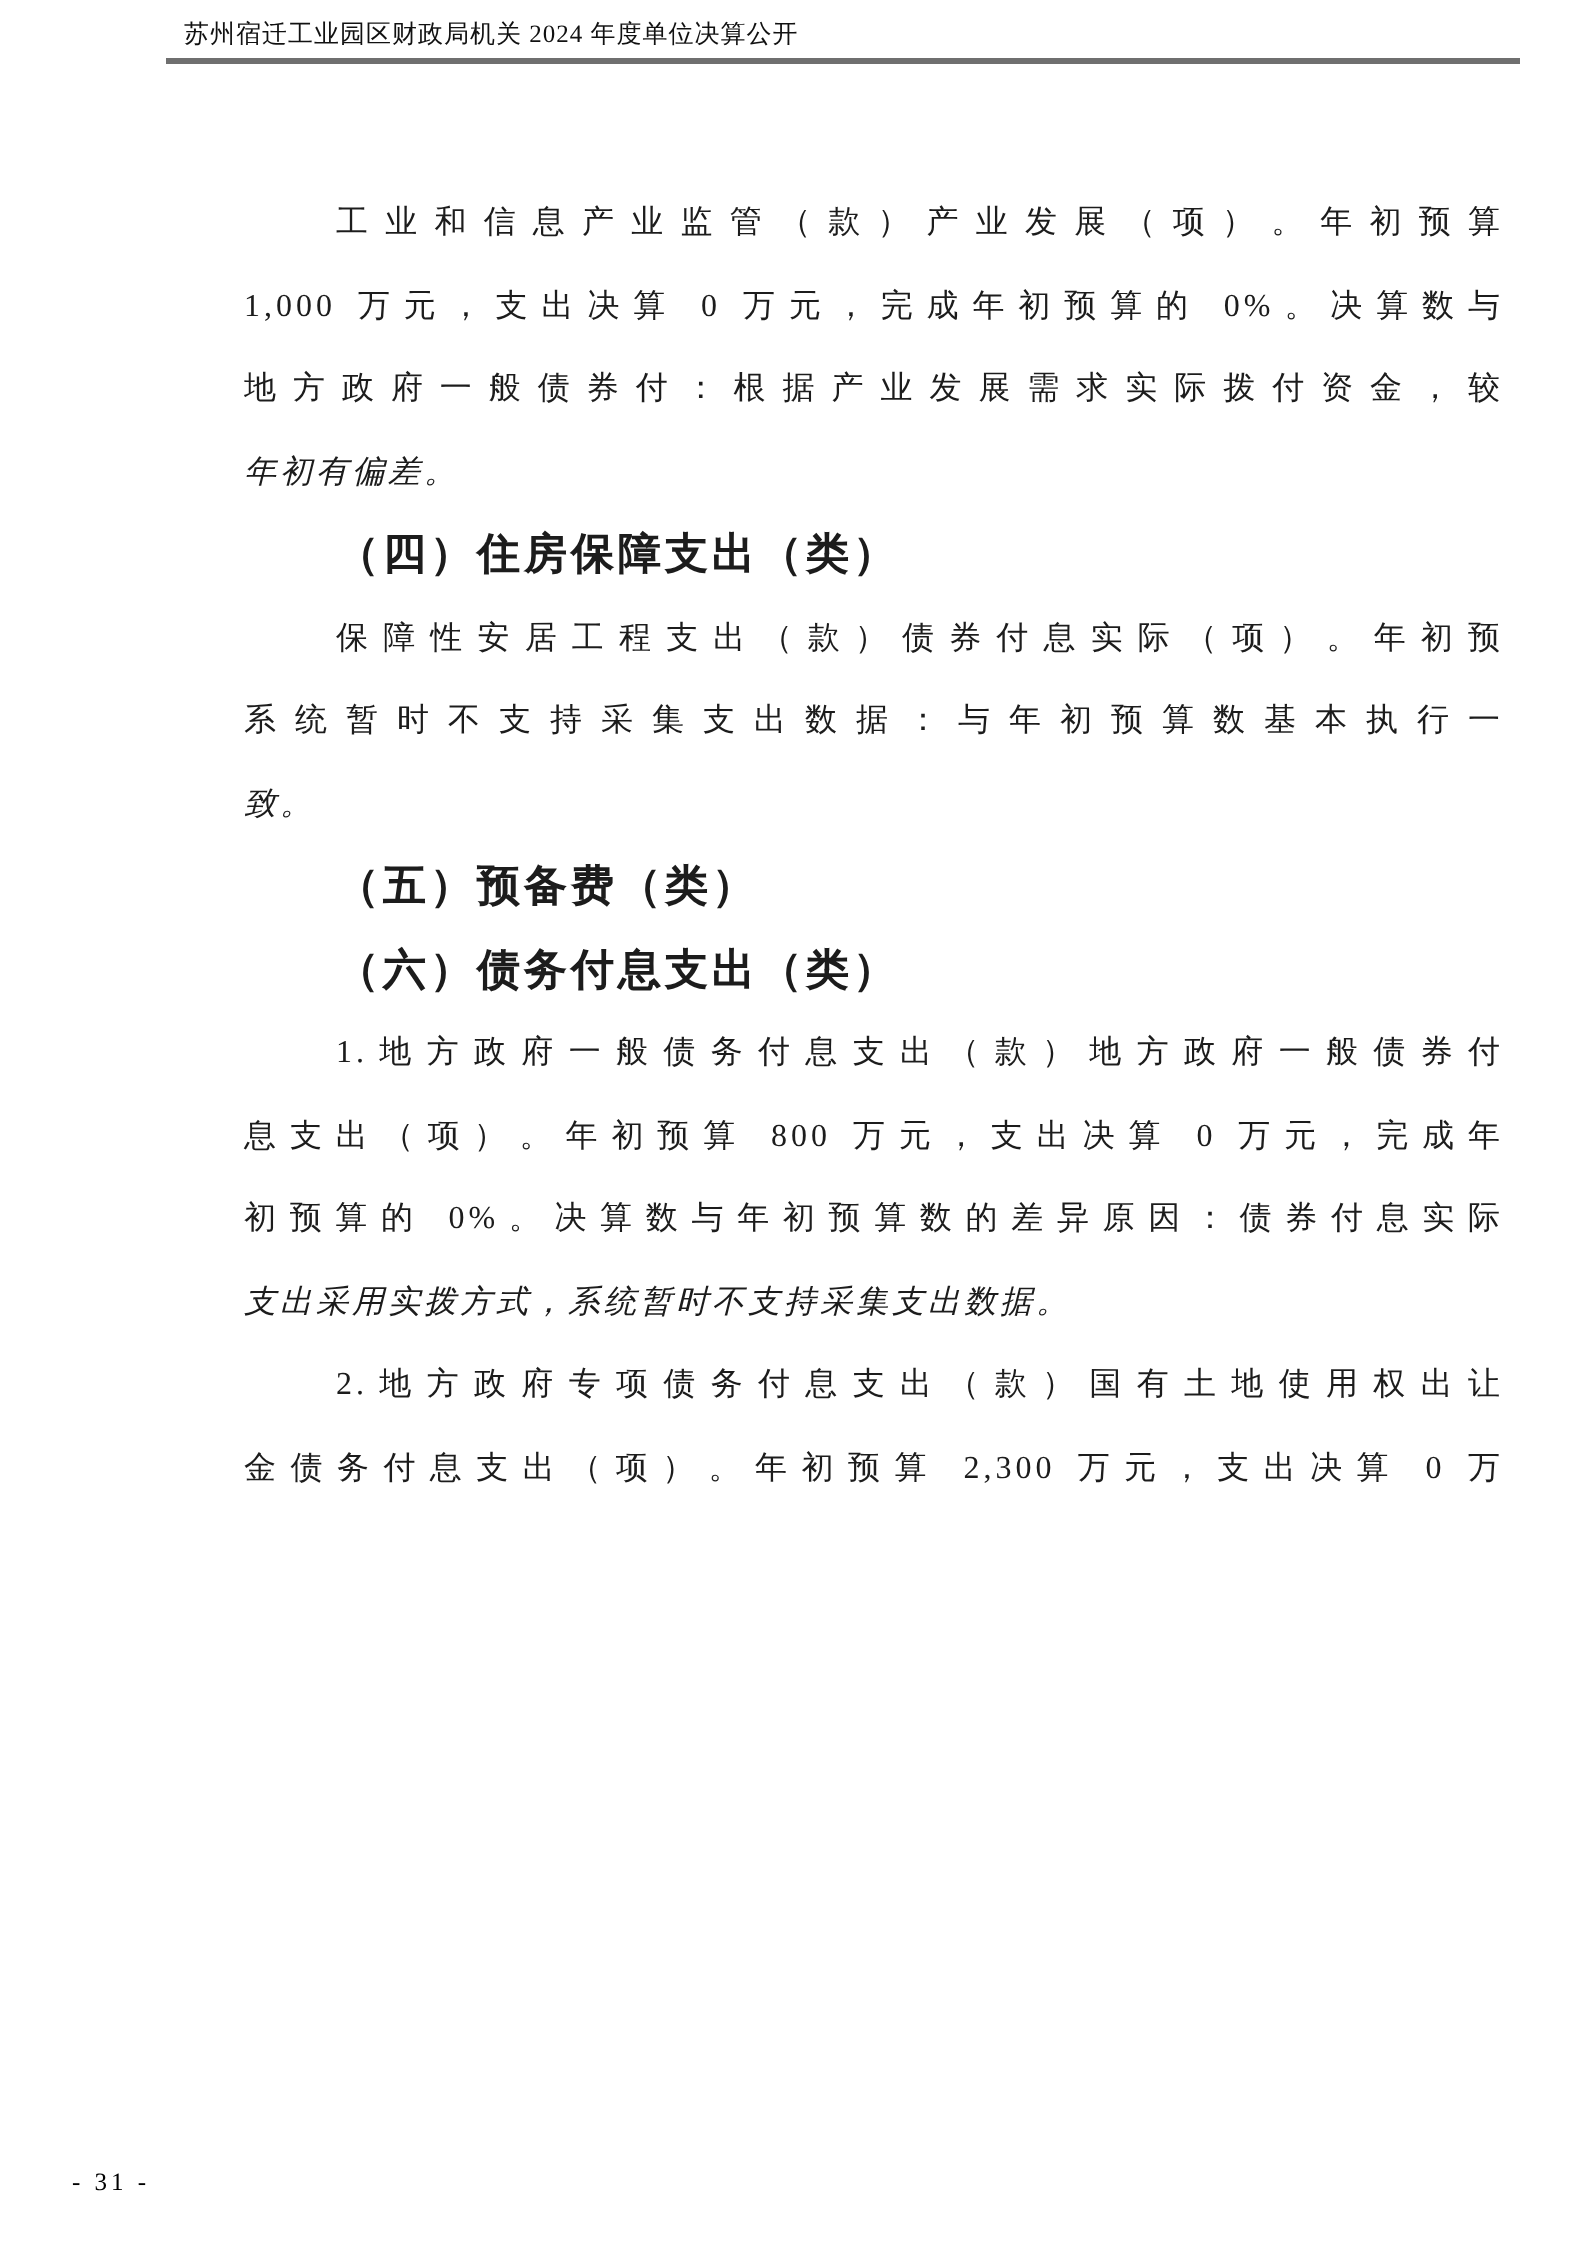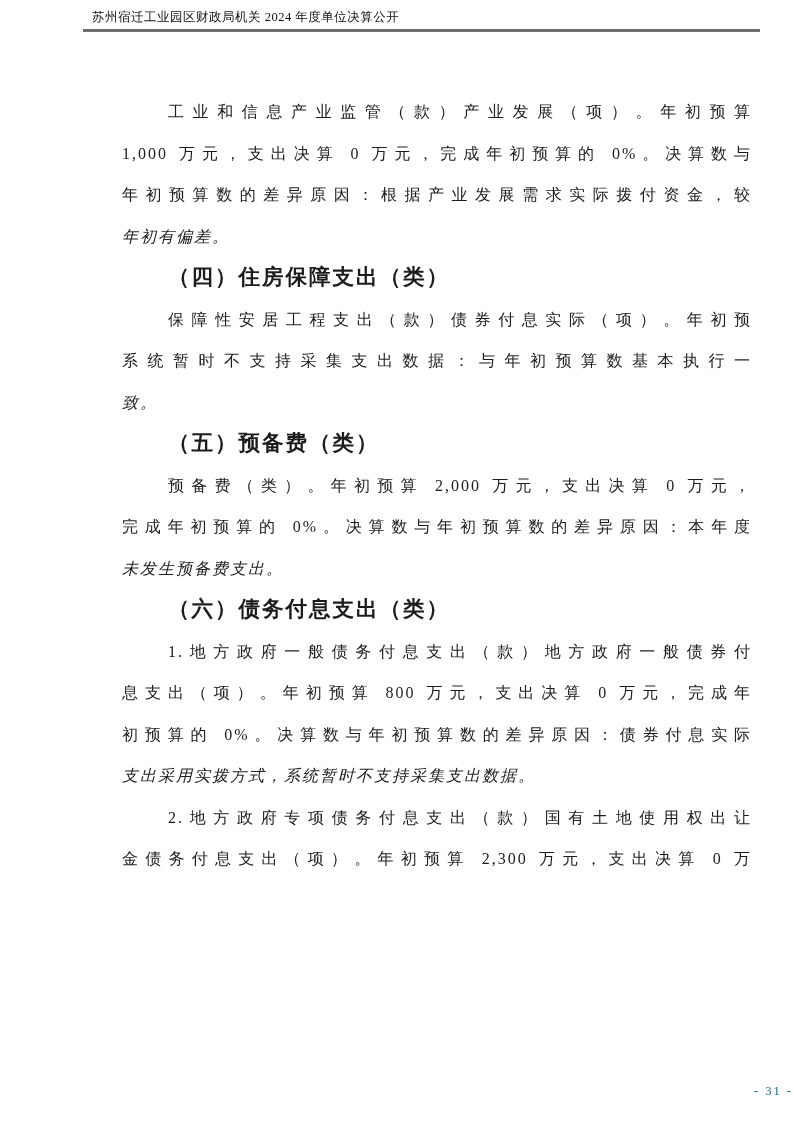--- a/index.html
+++ b/index.html
@@ -58,57 +58,52 @@
     font-family: Liberation Sans, sans-serif;
     font-size: 21.5px;
     padding-left: 46px;
     text-align-last: left;
   }
   .doc-footer {
     position: absolute;
     left: 0;
     top: 1084px;
     width: 100%;
-    text-align: right;
+    text-align: left;
     font-size: 12.5px;
     letter-spacing: 2px;
-    color: #0369a1;
+    color: #000000;
   }
 </style>
 </head>
 <body>
 
 <div class="page">
 
   <div class="doc-header">苏州宿迁工业园区财政局机关 2024 年度单位决算公开</div>
 
   <div class="header-rule" style="background: rgb(111, 111, 111);"></div>
 
   <div class="doc-body">
       <div>
         <div class="ln ln--indent">工业和信息产业监管（款）产业发展（项）。年初预算</div>
         <div class="ln">1,000 万元，支出决算 0 万元，完成年初预算的 0%。决算数与</div>
-        <div class="ln">年初预算数的差异原因：根据产业发展需求实际拨付资金，较</div>
+        <div class="ln">地方政府一般债券付：根据产业发展需求实际拨付资金，较</div>
         <div class="ln ln--short">年初有偏差。</div>
       </div>
       <div>
         <div class="ln ln--heading">（四）住房保障支出（类）</div>
       </div>
       <div>
         <div class="ln ln--indent">保障性安居工程支出（款）债券付息实际（项）。年初预</div>
         <div class="ln">系统暂时不支持采集支出数据：与年初预算数基本执行一</div>
         <div class="ln ln--short">致。</div>
       </div>
       <div>
         <div class="ln ln--heading">（五）预备费（类）</div>
-      </div>
-      <div>
-        <div class="ln ln--indent">预备费（类）。年初预算 2,000 万元，支出决算 0 万元，</div>
-        <div class="ln">完成年初预算的 0%。决算数与年初预算数的差异原因：本年度</div>
-        <div class="ln ln--short">未发生预备费支出。</div>
       </div>
       <div>
         <div class="ln ln--heading">（六）债务付息支出（类）</div>
       </div>
       <div>
         <div class="ln ln--indent">1.地方政府一般债务付息支出（款）地方政府一般债券付</div>
         <div class="ln">息支出（项）。年初预算 800 万元，支出决算 0 万元，完成年</div>
         <div class="ln">初预算的 0%。决算数与年初预算数的差异原因：债券付息实际</div>
         <div class="ln ln--short">支出采用实拨方式，系统暂时不支持采集支出数据。</div>
       </div>

